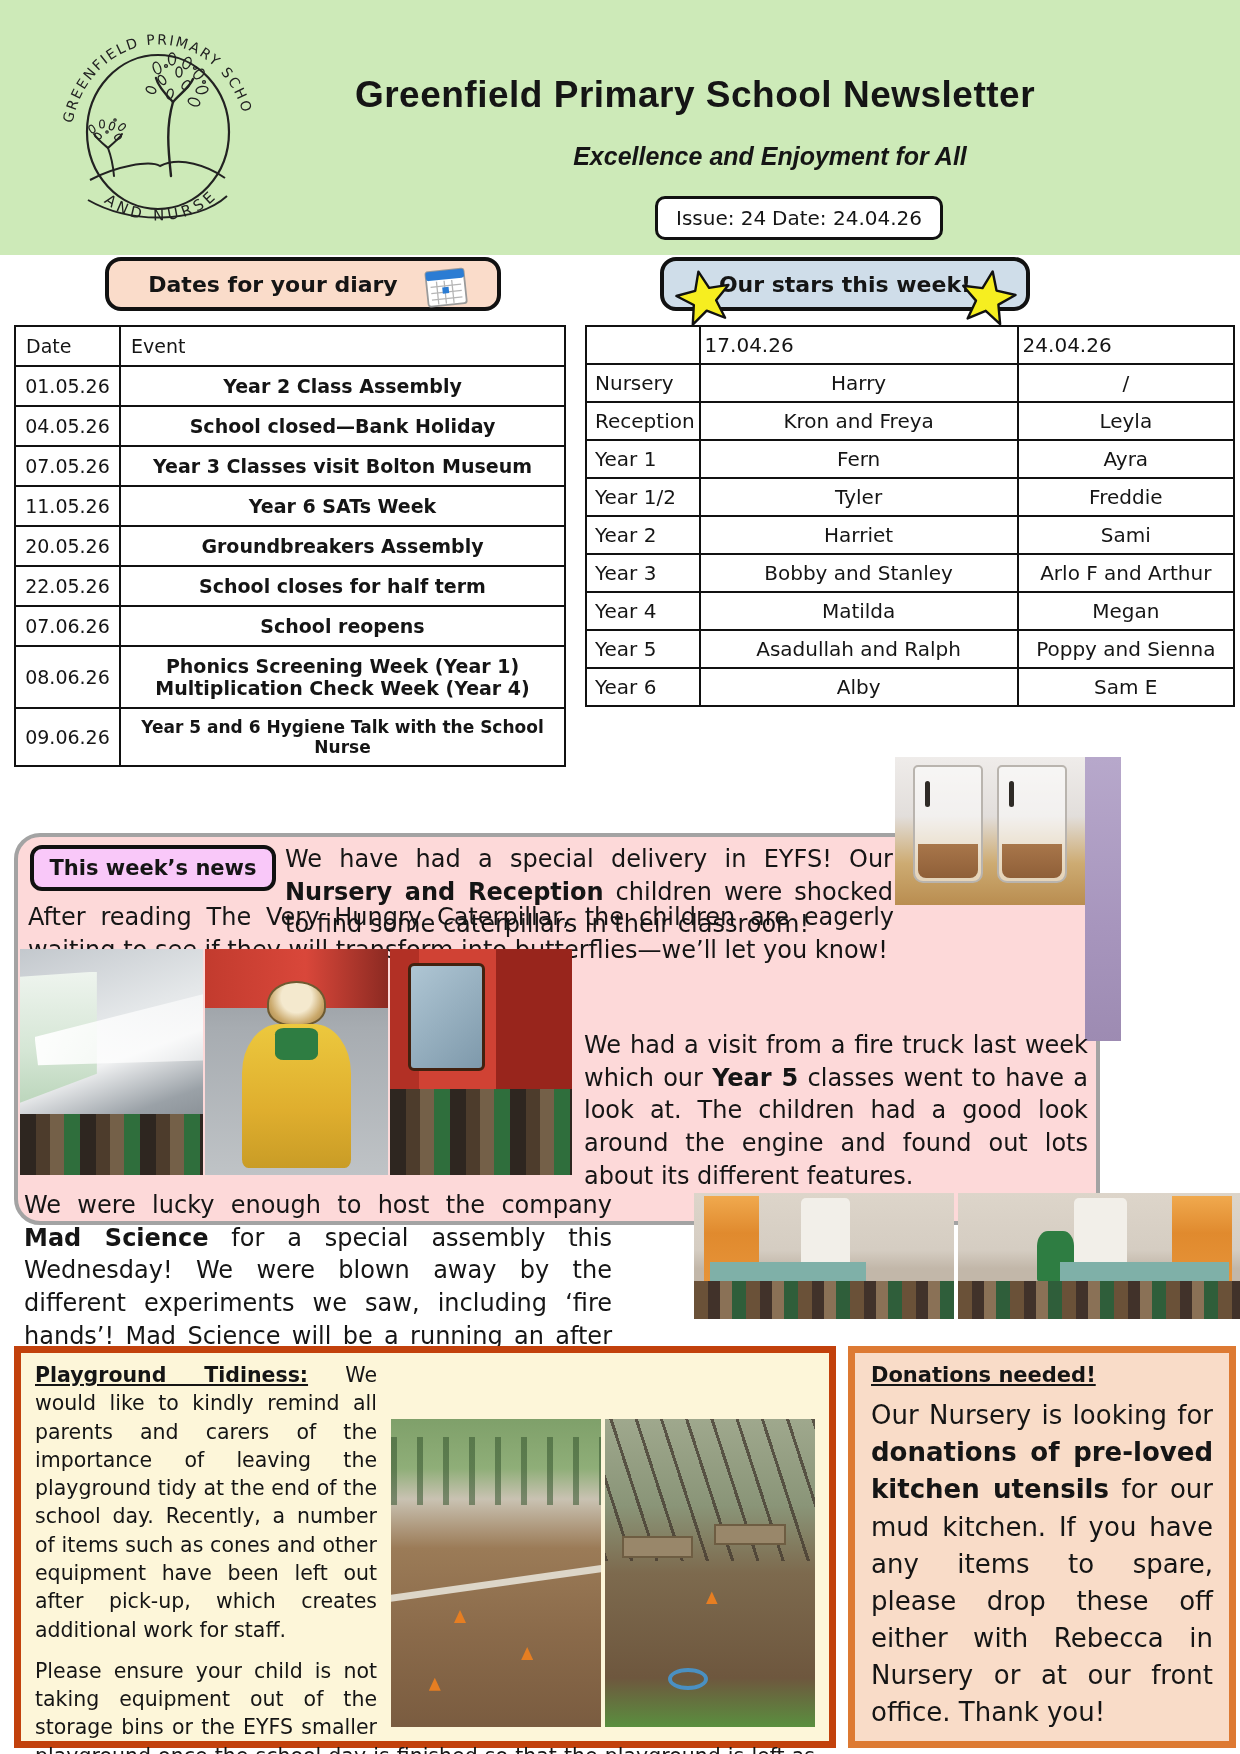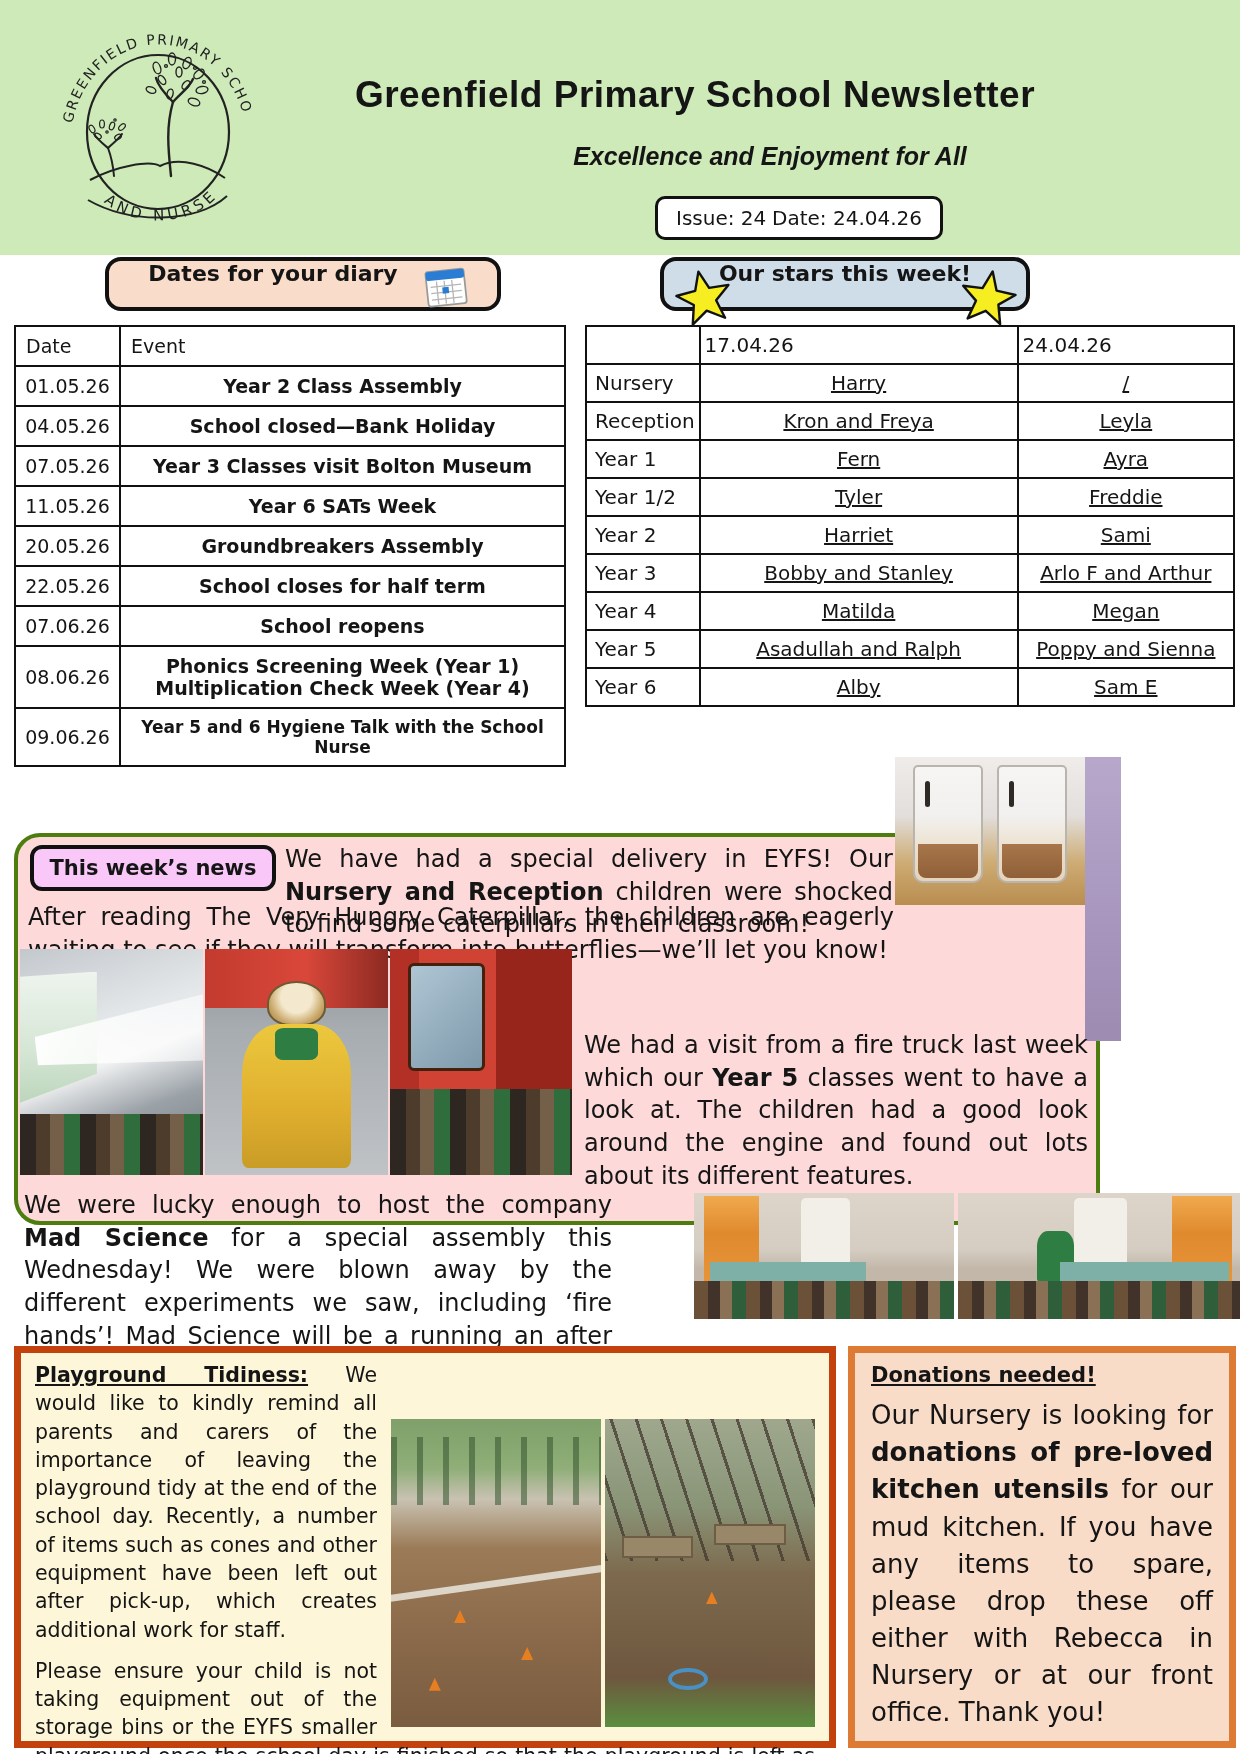--- a/index.html
+++ b/index.html
@@ -12,44 +12,44 @@
   .nl-title { position:absolute; left:330px; top:74px; width:730px; text-align:center;
               font-family:"Liberation Sans", sans-serif; font-size:37px; font-weight:bold; letter-spacing:0.5px; }
   .nl-subtitle { position:absolute; left:490px; top:142px; width:560px; text-align:center;
                  font-family:"Liberation Sans", sans-serif; font-size:25px; font-style:italic; font-weight:bold; }
   .issue-box { position:absolute; left:655px; top:196px; width:288px; height:44px; background:#fff;
                border:3px solid #111; border-radius:10px; display:flex; align-items:center;
                justify-content:space-between; padding:0 18px; font-size:20px; }
 
   
   .pill { position:absolute; height:54px; border:4px solid #111; border-radius:16px;
-          display:flex; justify-content:center; font-size:22px; font-weight:bold; }
+          display:flex; align-items:center; justify-content:center; font-size:22px; font-weight:bold; }
   .diary-pill { left:105px; top:257px; width:396px; background:#fadcca; }
   .diary-pill .cal-icon { position:absolute; right:28px; top:4px; width:46px; height:44px; }
   .stars-pill { left:660px; top:257px; width:370px; background:#cfdde9; }
   .star-icon { position:absolute; width:60px; height:62px; top:6px; }
   .star-icon.left { left:10px; } .star-icon.right { right:8px; }
 
   
   table { border-collapse:collapse; }
   td, th { border:2px solid #111; }
   .diary-table { position:absolute; left:14px; top:325px; width:552px; font-size:19px; }
   .diary-table th { font-weight:normal; text-align:left; padding:5px 10px; }
   .diary-table .c-date { width:105px; text-align:center; padding:8px 4px; }
   .diary-table .c-event { text-align:center; font-weight:600; padding:8px 6px; }
   .diary-table .c-event.small { font-size:17px; }
   .stars-table { position:absolute; left:585px; top:325px; width:650px; font-size:20px; }
   .stars-table th { font-weight:normal; text-align:left; padding:6px 4px; }
   .stars-table .c-group { width:97px; text-align:left; padding:6px 4px 6px 8px; }
-  .stars-table .c-name { text-align:center; padding:6px 4px;text-decoration:underline; }
+  .stars-table .c-name { text-align:center; padding:6px 4px; }
   .stars-table .c-w1 { width:318px; }
 
   
   .news-box { position:absolute; left:14px; top:833px; width:1086px; height:392px;
-              background:#fdd9d9; border:4px solid #4d7c0f; border-radius:26px; }
+              background:#fdd9d9; border:4px solid #a3a3a3; border-radius:26px; }
   .news-pill { position:absolute; left:12px; top:8px; width:246px; height:46px; background:#f9c8f9;
                border:4px solid #111; border-radius:12px; display:flex; align-items:center;
                justify-content:center; font-size:21px; font-weight:bold; }
   .news-box p { font-size:24px; line-height:1.36; text-align:justify; position:absolute; }
   .p1a { left:267px; top:6px;  width:608px; }
   .p1b { left:10px;  top:64px; width:866px; }
   .p2  { left:566px; top:192px; width:504px; }
   .p3  { left:6px;   top:352px; width:588px; }
 
   .ph { position:relative; overflow:hidden; flex:none; }

